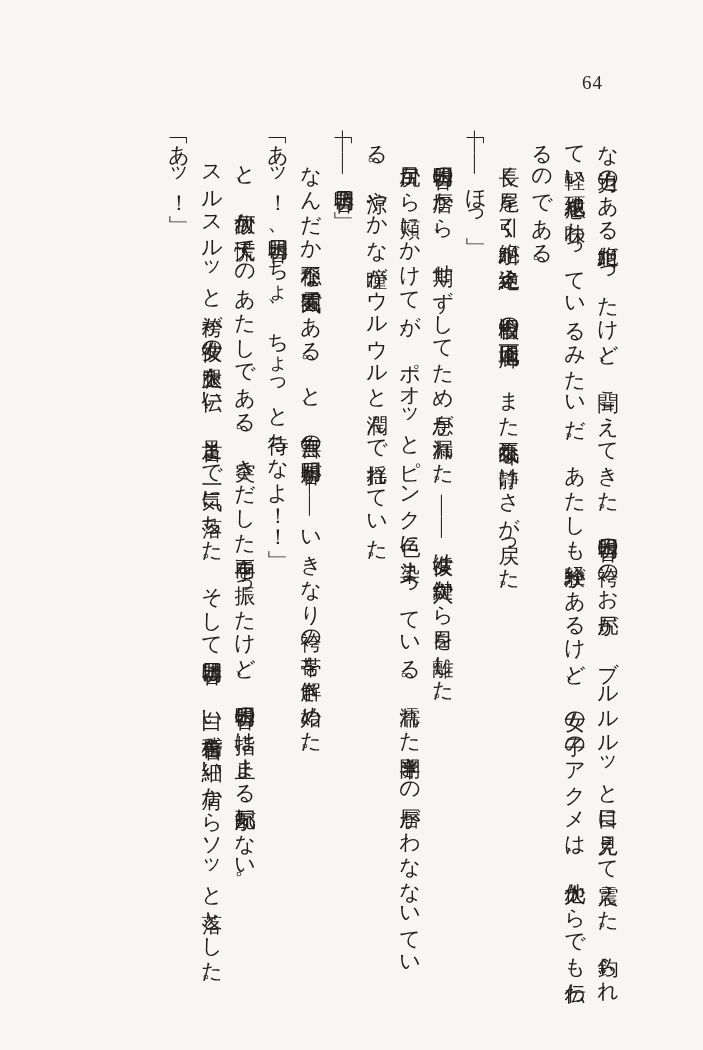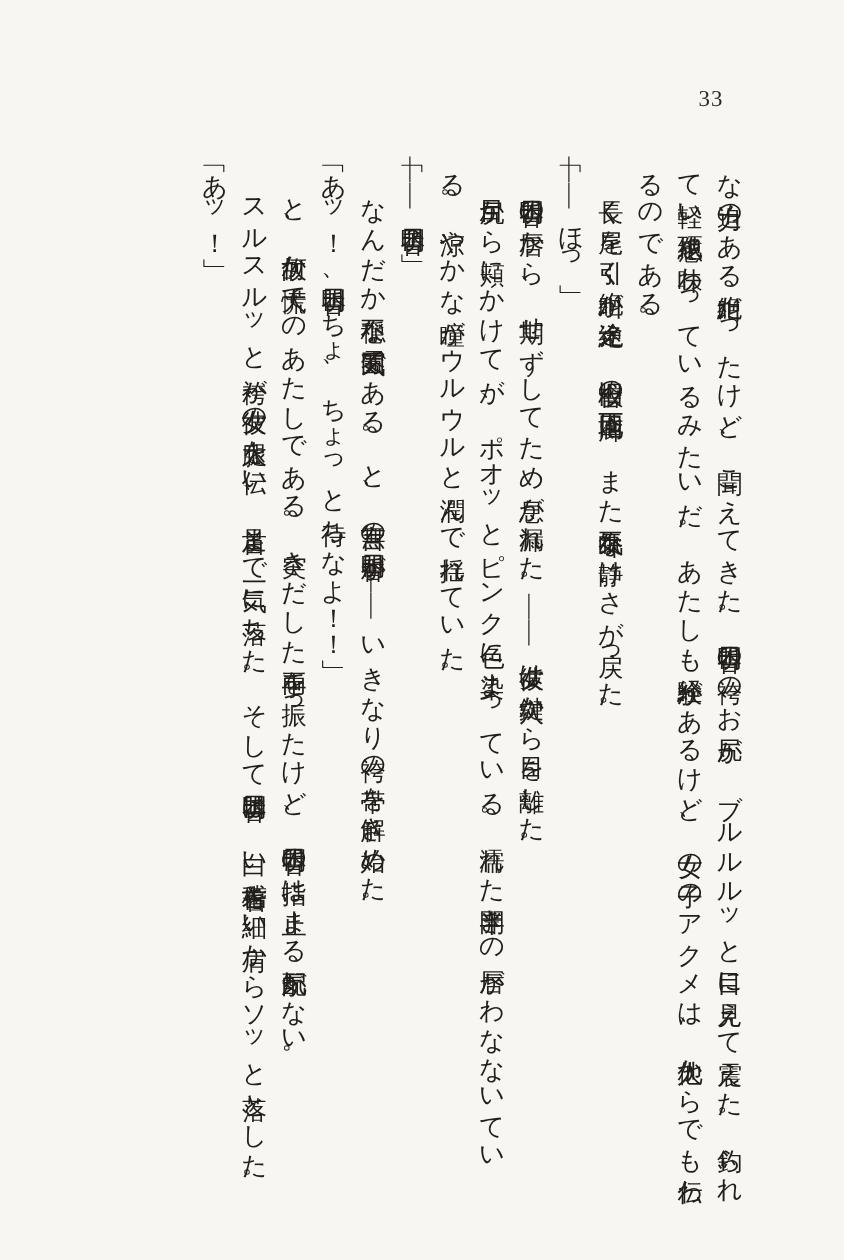--- a/index.html
+++ b/index.html
@@ -48,21 +48,21 @@
   }
   .para-flush {
     text-indent: 0;
   }
 </style>
 </head>
 <body>
 
 <div class="book-page">
 
-  <div class="page-number">33</div>
+  <div class="page-number">64</div>
 
   <div class="text-area">
     <p class="para-flush">な迫力のある絶叫だったけど、聞こえてきた。明日香の袴のお尻が、ブルルルッと目に見えて震えた。釣られて軽い絶頂感を味わっているみたいだ。あたしも経験があるけど、女の子のアクメは、他人からでも伝わるのである。</p>
     <p class="para-indent">長く尾を引く絶叫が途絶え、旧校舎の地下回廊に、また不気味な静けさが戻った。</p>
     <p class="para-flush">「――ほっ」</p>
     <p class="para-indent">明日香の唇から、期せずしてため息が漏れた。――彼女は鍵穴から目を離した。</p>
     <p class="para-indent">目尻から頬にかけてが、ポオッとピンク色に染まっている。濡れた半開きの唇がわなないている。涼やかな瞳がウルウルと潤んで揺れていた。</p>
     <p class="para-flush">「――明日香？」</p>
     <p class="para-indent">なんだか不穏な雰囲気である。と、無言の明日香が――いきなり袴の帯を解き始めた。</p>
     <p class="para-flush">「あッ！　明日香、ちょ、ちょっと待ちなよ！！」</p>

